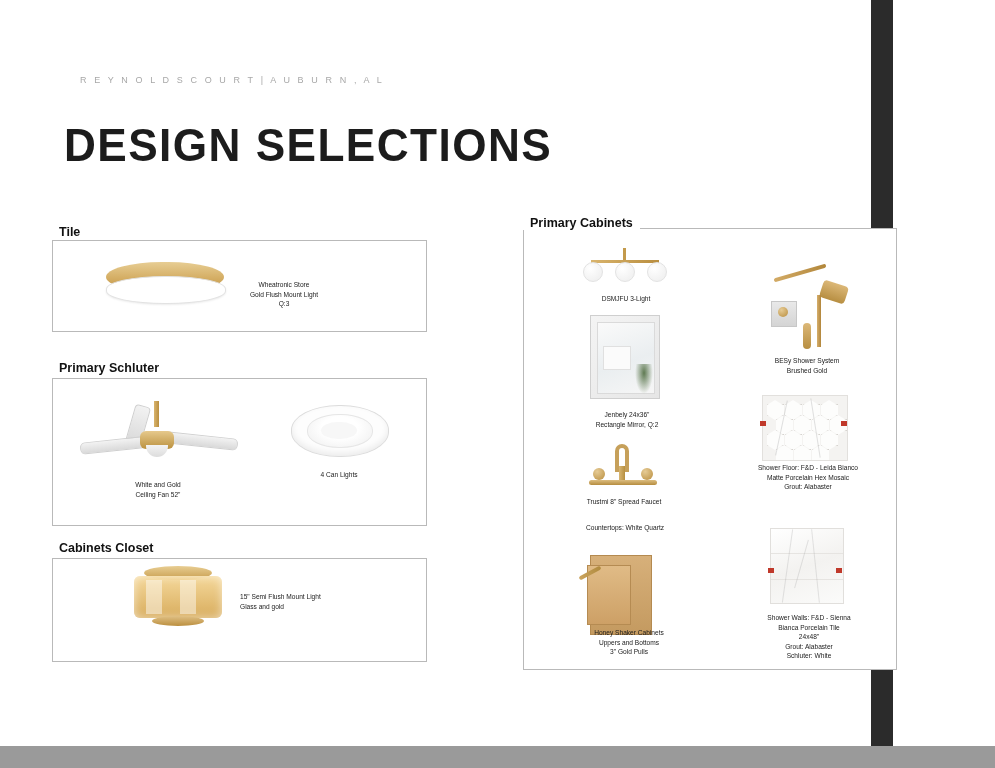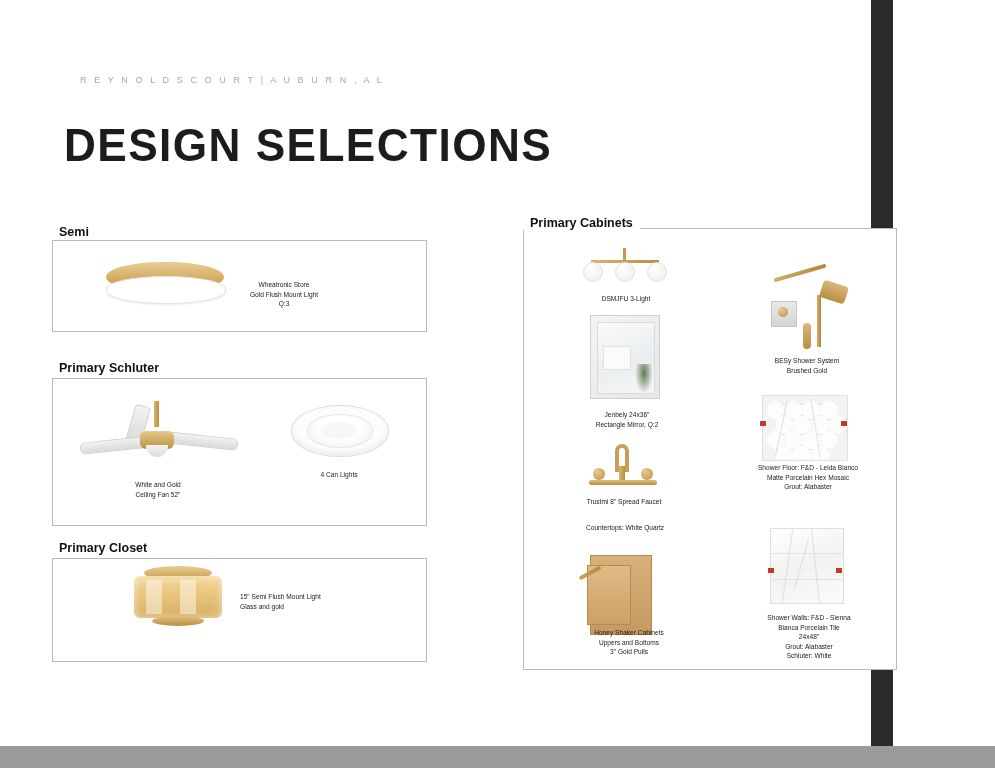--- a/index.html
+++ b/index.html
@@ -333,21 +333,21 @@
 
 <div class="page">
 
   <div class="corner-dark"></div>
   <div class="bottom-strip"></div>
 
   <div class="eyebrow">R E Y N O L D S   C O U R T   |   A U B U R N , A L</div>
   <div class="main-title">DESIGN SELECTIONS</div>
 
   <div class="box" style="left:52px; top:240px; width:375px; height:92px;"></div>
-  <div class="box-label" style="left:52px; top:225px;">Semi</div>
+  <div class="box-label" style="left:52px; top:225px;">Tile</div>
 
   <div class="hall-light">
     <div class="body"></div>
     <div class="ring"></div>
   </div>
   <div class="cap" style="left:238px; top:280px; width:92px; white-space:pre-line;">Wheatronic Store
 Gold Flush Mount Light
 Q:3</div>
 
   <div class="box" style="left:52px; top:378px; width:375px; height:148px;"></div>
@@ -365,21 +365,21 @@
 Ceiling Fan 52"</div>
 
   <div class="canlight">
     <div class="outer"></div>
     <div class="inner"></div>
     <div class="core"></div>
   </div>
   <div class="cap" style="left:289px; top:470px; width:100px;">4 Can Lights</div>
 
   <div class="box" style="left:52px; top:558px; width:375px; height:104px;"></div>
-  <div class="box-label" style="left:52px; top:541px;">Primary Closet</div>
+  <div class="box-label" style="left:52px; top:541px;">Cabinets Closet</div>
 
   <div class="closet-light">
     <div class="plate"></div>
     <div class="glass"></div>
     <div class="base"></div>
   </div>
   <div class="cap" style="left:240px; top:592px; width:112px; text-align:left; white-space:pre-line;">15" Semi Flush Mount Light
 Glass and gold</div>
 
   <div class="pb-box"></div>

